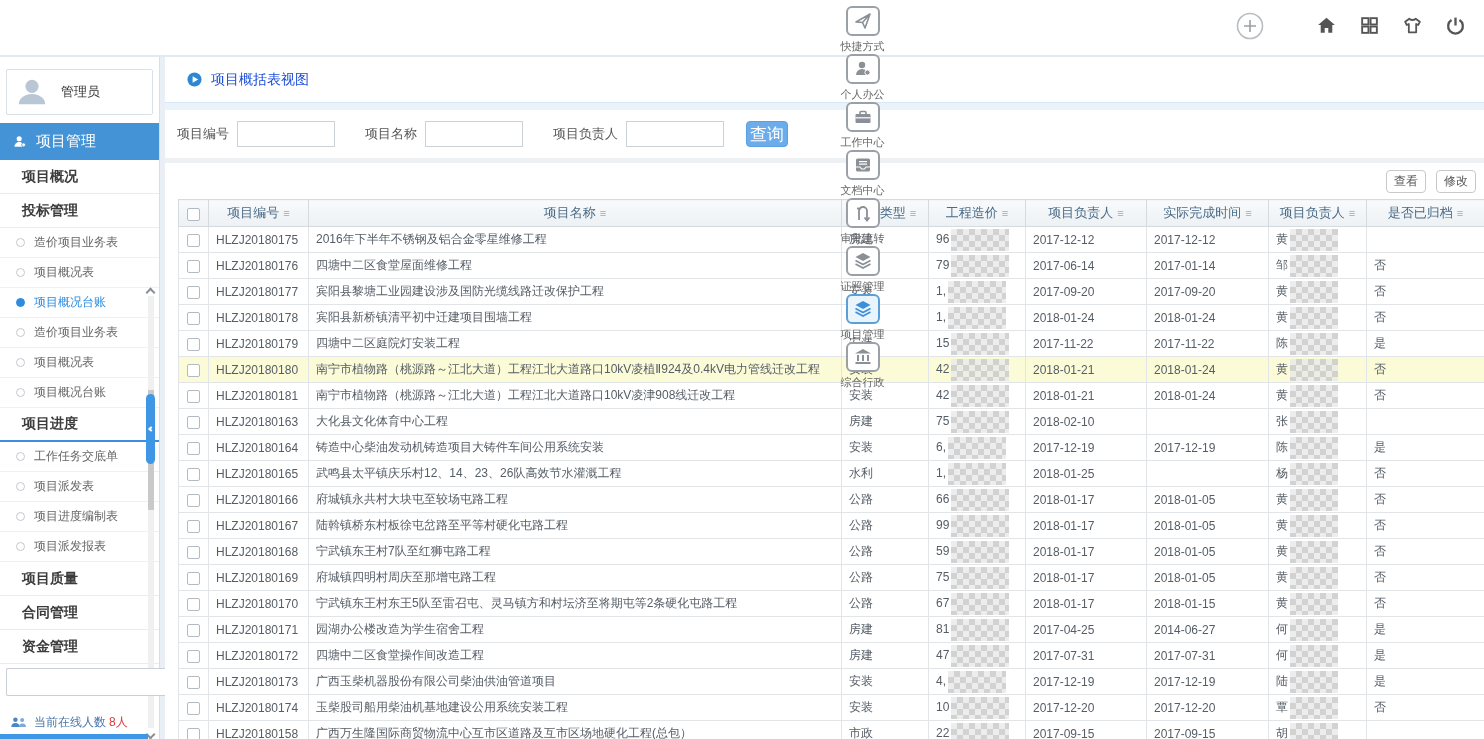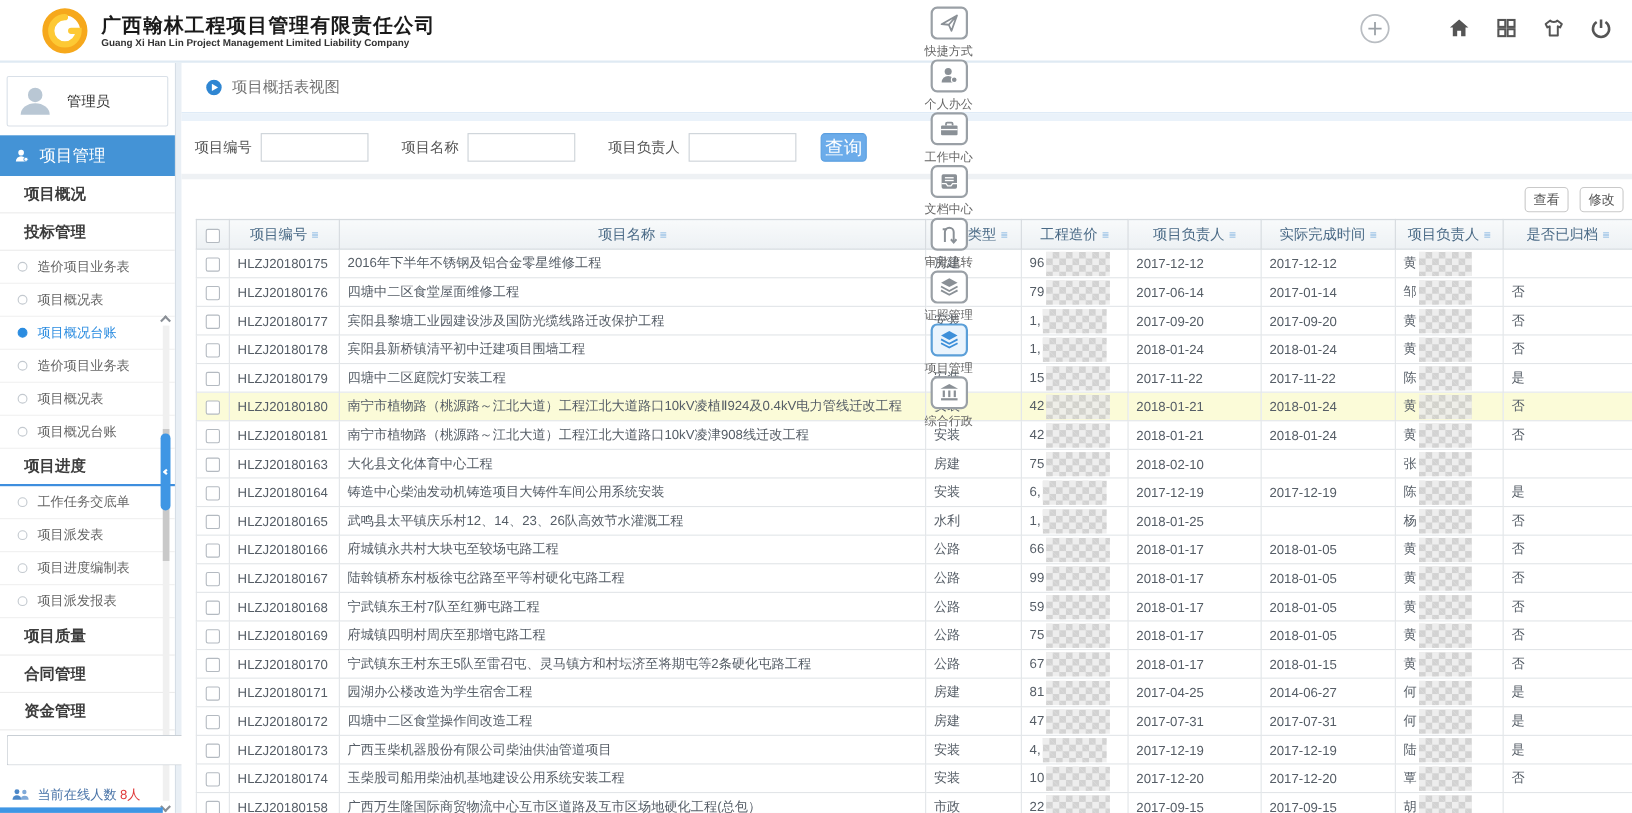--- a/index.html
+++ b/index.html
@@ -53,21 +53,21 @@
   .online .cnt { color:#e03c3c; margin-left:3px; }
   .online svg { margin-right:6px; }
   .side-bottom { position:absolute; left:0; bottom:0; width:148px; height:5px; background:#3f96e4; }
 
   .collapse-pill { position:absolute; left:146px; top:394px; width:9px; height:70px; background:#3f96e4; border-radius:5px; z-index:6; display:flex; align-items:center; justify-content:center; cursor:pointer; }
   .collapse-pill .chev { width:4px; height:4px; border-color:#fff; transform:rotate(-45deg); }
 
   
   .main { position:absolute; left:165px; top:57px; width:1319px; height:682px; background:#fff; }
   .crumb { height:46px; display:flex; align-items:center; padding-left:22px; border-bottom:1px solid #d7e7f5; }
-  .crumb-label { font-size:14px; color:#737373; margin-left:9px; }
+  .crumb-label { font-size:14px; color:#1d4ed8; margin-left:9px; }
   .band1 { height:7px; background:#eaf2fa; }
   .filters { height:48px; display:flex; align-items:center; background:#fff; }
   .filters .flabel { font-size:13px; color:#555; }
   .filters input { width:98px; height:26px; border:1px solid #ccd2d8; margin-left:8px; padding:0 6px; font-size:12px; outline:none; }
   .lab1 { margin-left:12px; } .lab2 { margin-left:30px; } .lab3 { margin-left:30px; }
   .query-btn { margin-left:22px; width:42px; height:26px; background:#6cacea; border:1px solid #5b9fe0; border-radius:4px; color:#fff; font-size:17px; cursor:pointer; }
   .band2 { height:5px; background:#eef1f4; }
   .actions { height:36px; display:flex; align-items:center; justify-content:flex-end; padding-right:8px; gap:10px; }
   .act-btn { width:40px; height:23px; background:#fff; border:1px solid #c9c9c9; border-radius:4px; font-size:12px; color:#555; cursor:pointer; }
 
@@ -84,30 +84,20 @@
     background-image:
       linear-gradient(45deg,#cbcbcb 25%,transparent 25%,transparent 75%,#cbcbcb 75%),
       linear-gradient(45deg,#cbcbcb 25%,#ebebeb 25%,#ebebeb 75%,#cbcbcb 75%);
     background-size:12px 12px; background-position:0 0,6px 6px; opacity:.85; }
   .mosaic.mgr { width:48px; }
 </style>
 </head>
 <body>
 
 <div class="topbar">
-  <div class="brand">
-    <svg class="logo" viewBox="0 0 44 44">
-      <circle cx="22" cy="22" r="18" fill="none" stroke="#f6a81c" stroke-width="7"></circle>
-      <path d="M22 9 a13 13 0 1 0 13 13 l-7 0" fill="none" stroke="#fdc934" stroke-width="6" stroke-linecap="round"></path>
-    </svg>
-    <div>
-      <div class="brand-cn">广西翰林工程项目管理有限责任公司</div>
-      <div class="brand-en">Guang Xi Han Lin Project Management Limited Liability Company</div>
-    </div>
-  </div>
 
   <div class="topnav">
     <div class="topnav-item">
       <div class="topnav-box">
           <svg width="20" height="20" viewBox="0 0 20 20">
             <path d="M3 11 L17 3 L12 17 L9.5 11.5 Z M9.5 11.5 L17 3" fill="none" stroke="#8a9096" stroke-width="1.6" stroke-linejoin="round"></path>
           </svg>
         </div>
       <div class="topnav-label">快捷方式</div>
     </div>

